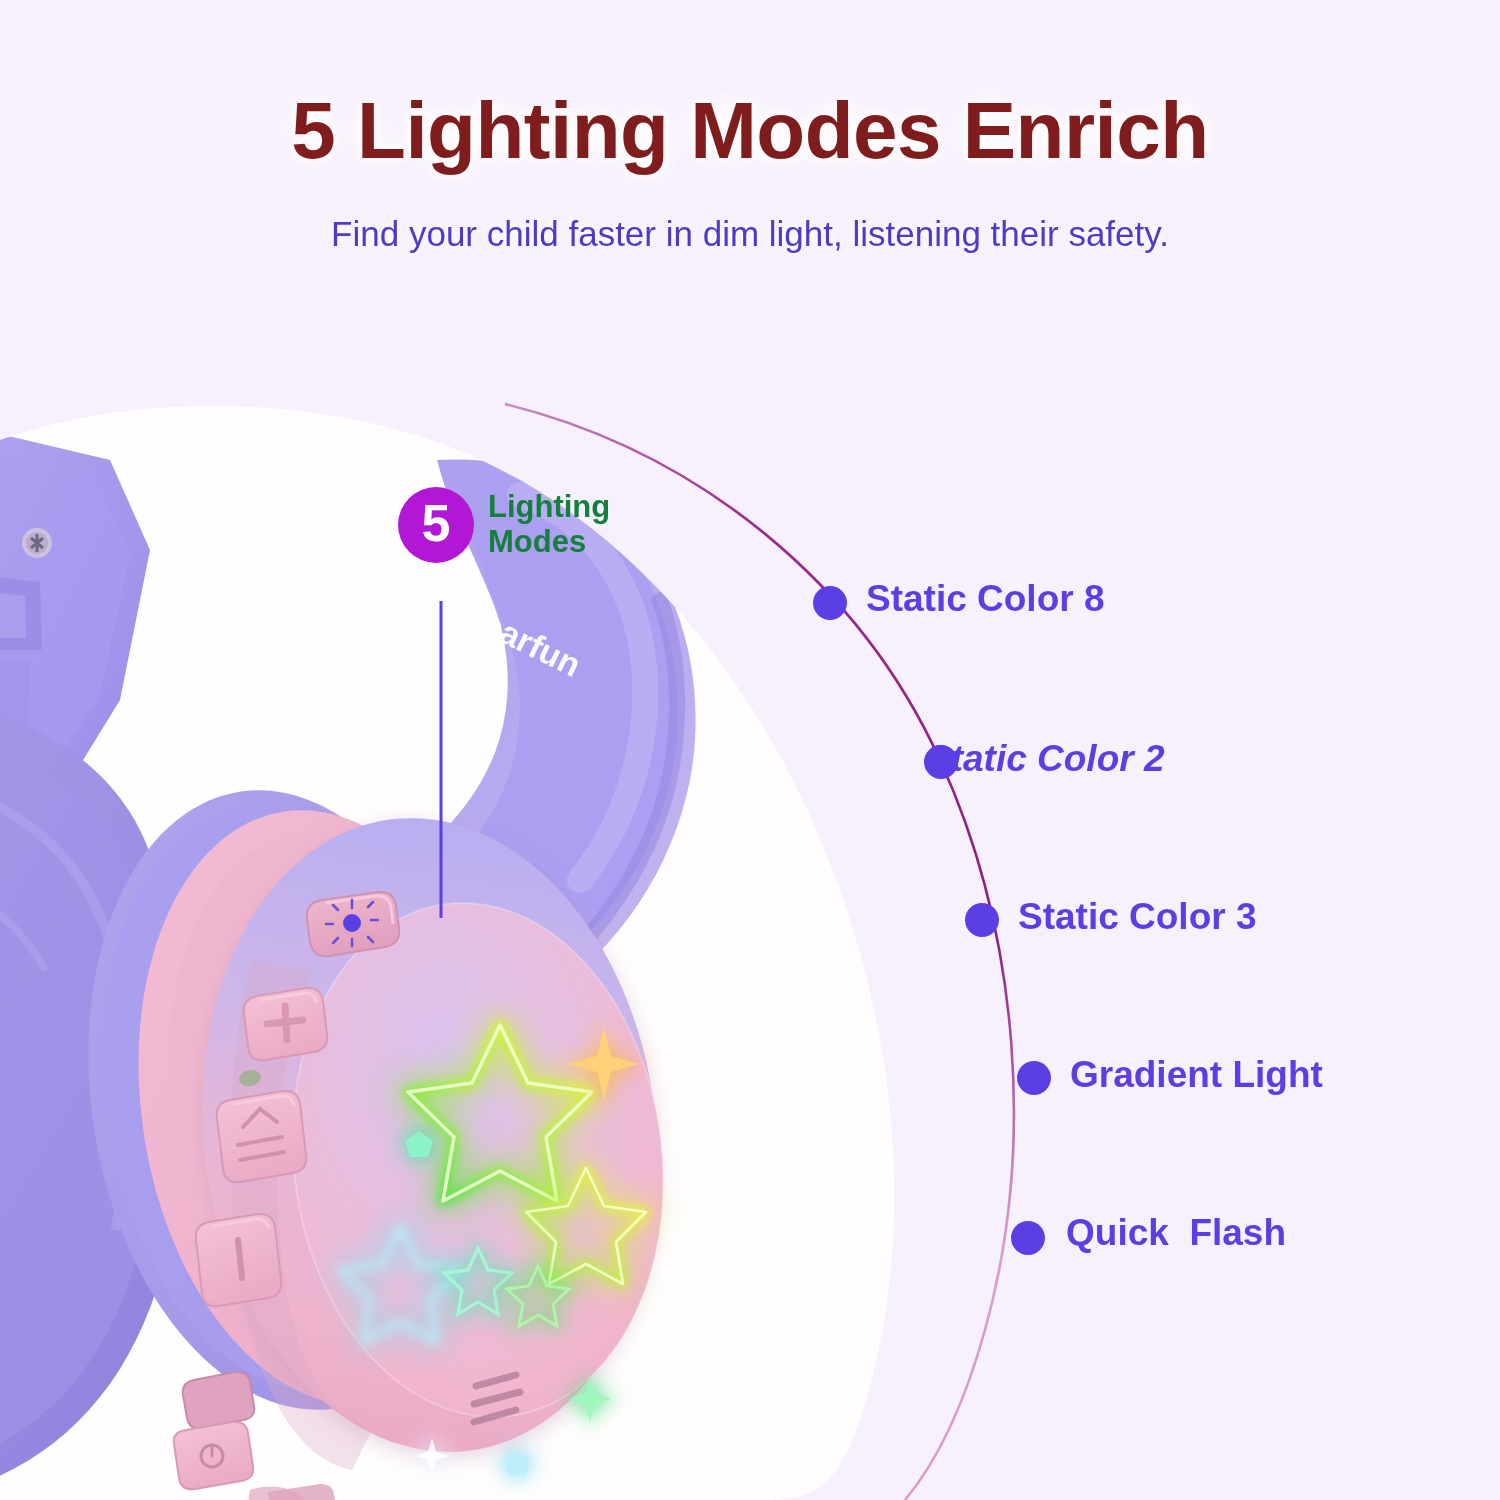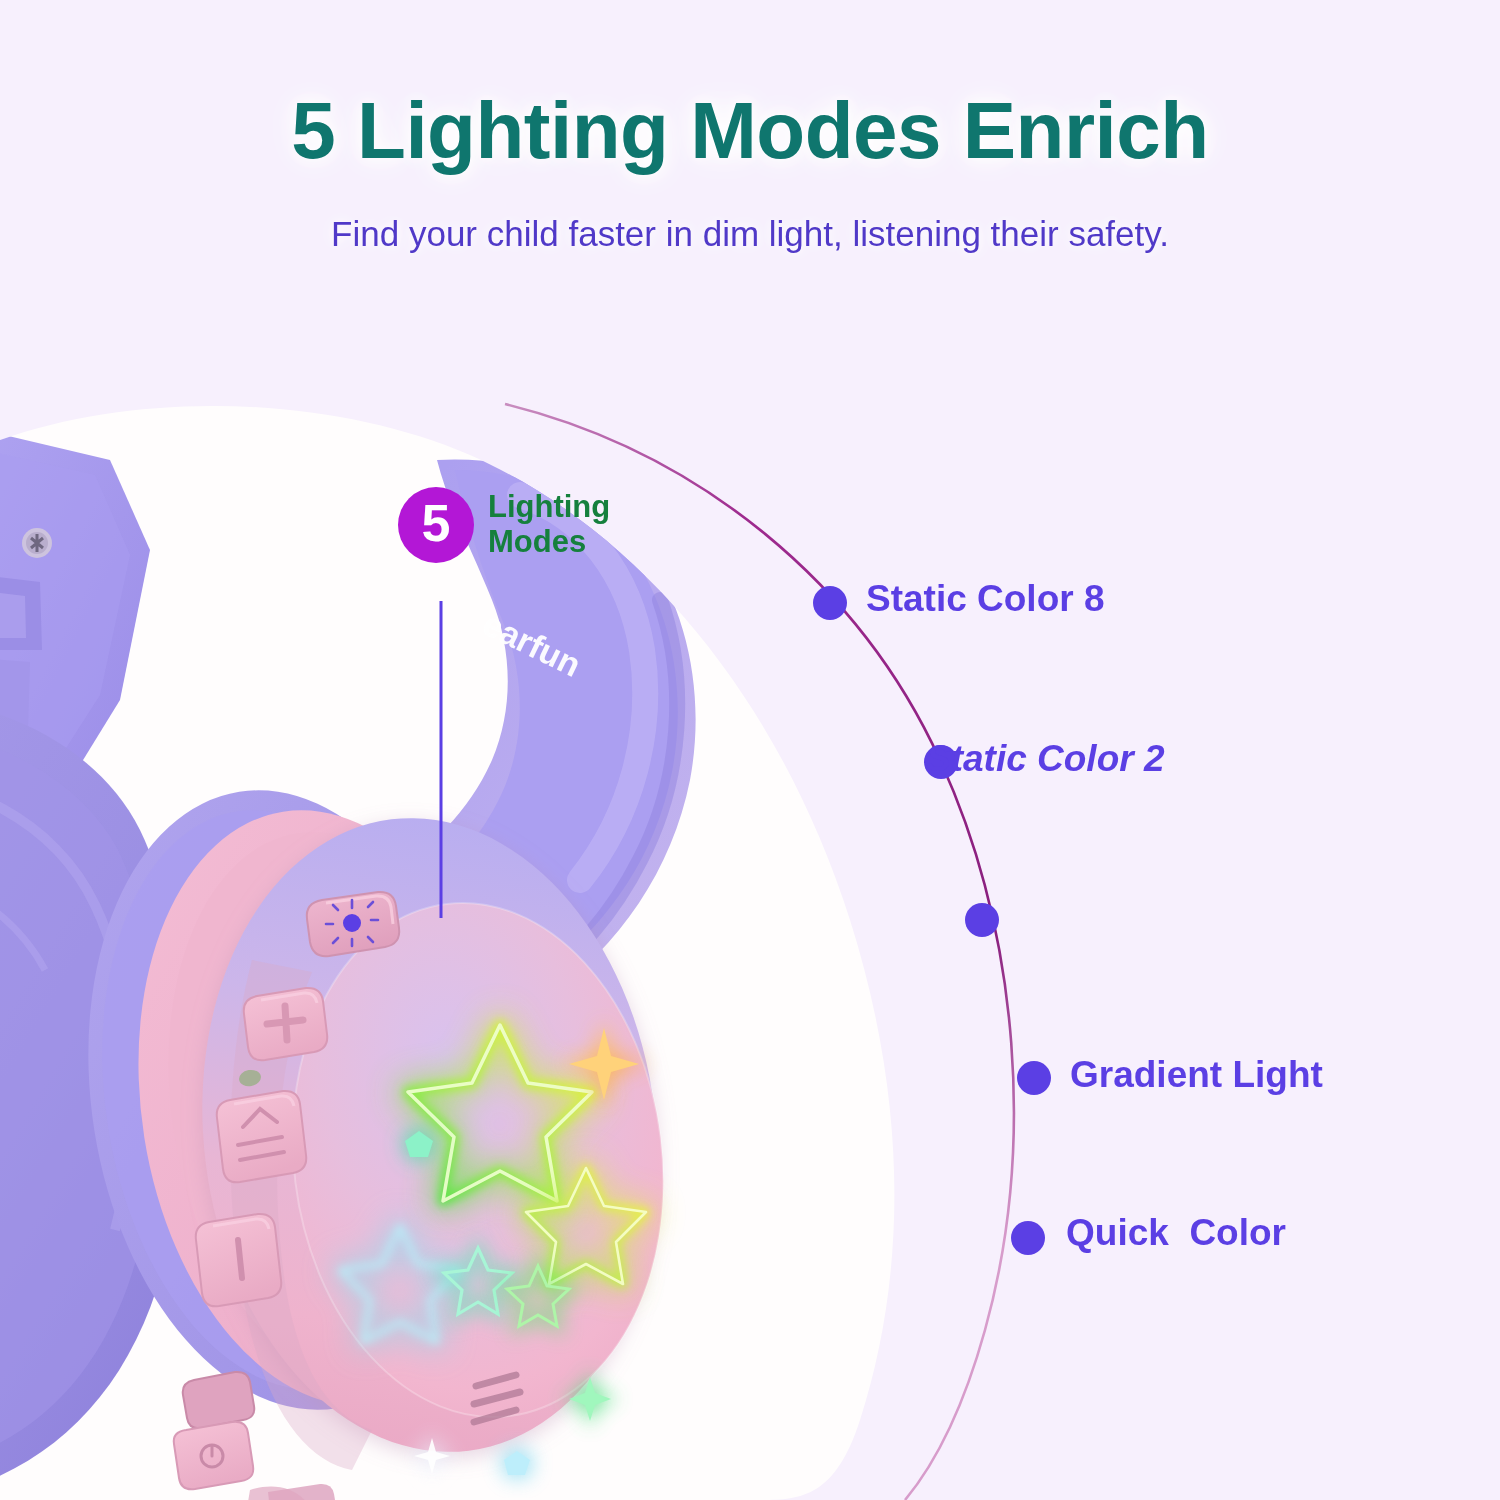--- a/index.html
+++ b/index.html
@@ -8,21 +8,21 @@
     background:#f7f0fd;
     font-family:"Liberation Sans", sans-serif;
     position:relative;
   }
   #stage{position:absolute;inset:0;width:1500px;height:1500px;overflow:hidden;}
 
   
   .header{position:absolute;left:0;top:0;width:1500px;text-align:center;z-index:40;}
   .headline{
     font-size:80px;line-height:1.02;font-weight:bold;letter-spacing:-0.5px;
-    color:#0f766e;
+    color:#7f1d1d;
     text-shadow:0 0 14px #ffffff,0 0 26px #ffffff,0 0 38px rgba(255,255,255,.95);
     margin:0;padding:0;
   }
   .headline .l1{display:block;padding-top:90px;}
   .headline .l2{display:block;padding-top:10px;}
   .subhead{
     margin-top:42px;font-size:35px;font-weight:normal;color:#5039c8;
     text-shadow:0 0 10px #ffffff,0 0 20px #ffffff;
   }
 
@@ -364,16 +364,17 @@
   <div class="badge">
     <div class="badge-circle">5</div>
     <div class="badge-text">
       <div>Lighting</div>
       <div>Modes</div>
     </div>
   </div>
 
   <div class="callout c1">Static Color 8</div>
   <div class="callout c2">Static Color 2</div>
+  <div class="callout c3">Static Color 3</div>
   <div class="callout c4">Gradient Light</div>
-  <div class="callout c5">Quick  Color</div>
+  <div class="callout c5">Quick  Flash</div>
 
 </div>
 
 </body></html>

